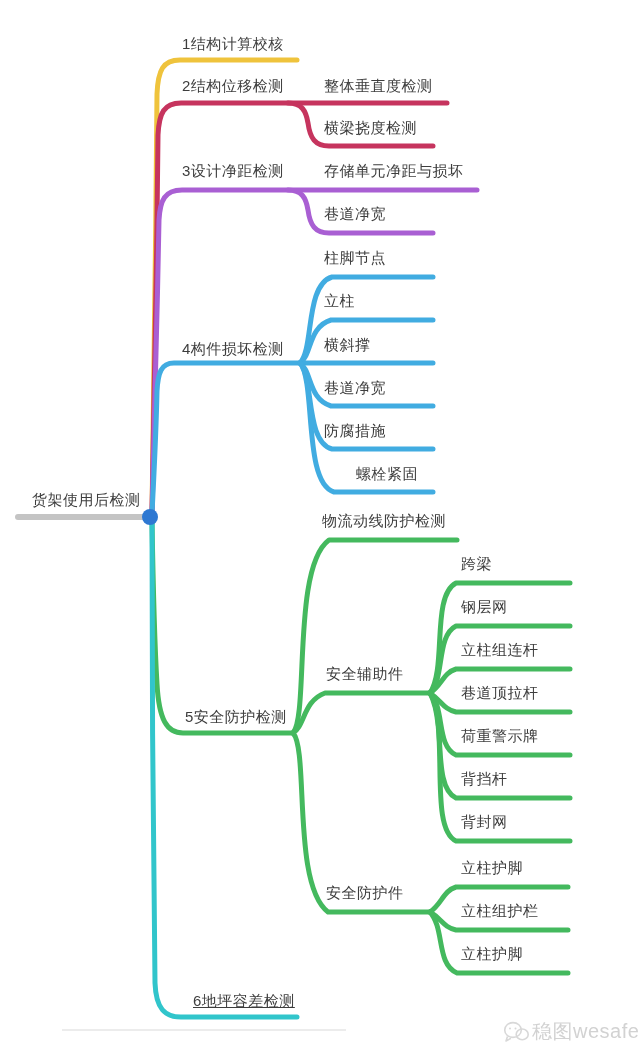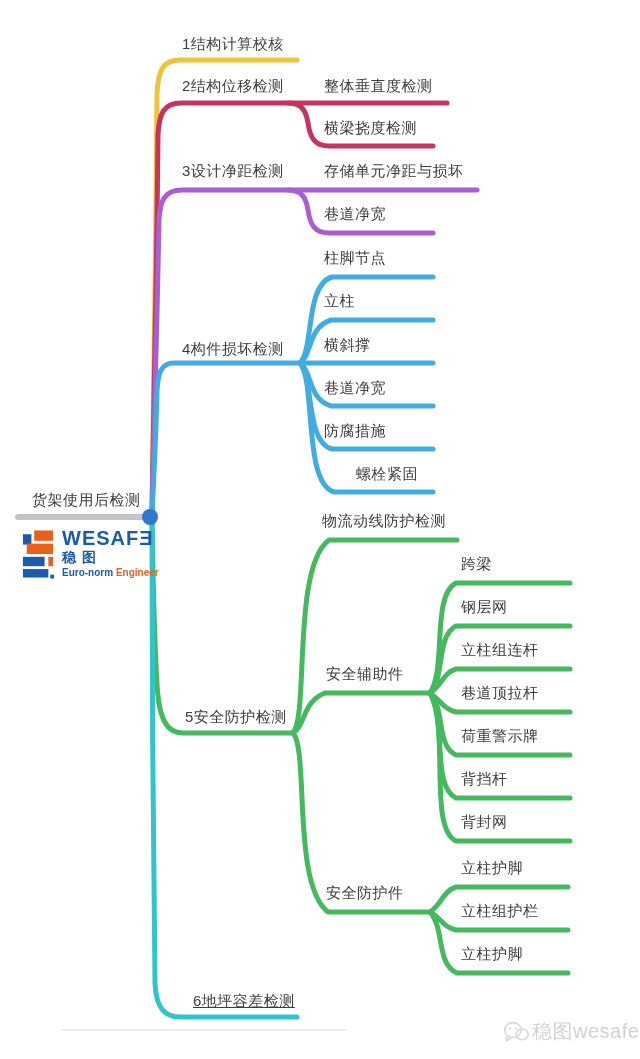--- a/index.html
+++ b/index.html
@@ -116,36 +116,20 @@
   <div class="node" style="left:461px;top:641px;">立柱组连杆</div>
   <div class="node" style="left:461px;top:684px;">巷道顶拉杆</div>
   <div class="node" style="left:461px;top:727px;">荷重警示牌</div>
   <div class="node" style="left:461px;top:770px;">背挡杆</div>
   <div class="node" style="left:461px;top:813px;text-align:center;">背封网</div>
 
   <div class="node" style="left:461px;top:859px;">立柱护脚</div>
   <div class="node" style="left:461px;top:902px;">立柱组护栏</div>
   <div class="node" style="left:461px;top:945px;">立柱护脚</div>
 
-  <div class="logo">
-    <svg class="logo-mark" viewBox="0 0 34 54">
-      <rect x="1" y="6" width="9" height="11" fill="#1A5CA9"></rect>
-      <rect x="13" y="2" width="20" height="11" fill="#E8611C"></rect>
-      <rect x="5" y="16" width="28" height="11" fill="#E8611C"></rect>
-      <rect x="1" y="30" width="23" height="10" fill="#1A5CA9"></rect>
-      <rect x="28" y="30" width="5" height="10" fill="#E8611C"></rect>
-      <rect x="1" y="43" width="27" height="9" fill="#1A5CA9"></rect>
-      <rect x="30" y="49" width="4" height="4" fill="#1A5CA9"></rect>
-    </svg>
-    <div class="logo-text">
-      <span class="logo-brand">WESAFƎ</span>
-      <span class="logo-cn">稳图</span>
-      <span class="logo-tagline"><span class="tag-blue">Euro-norm</span> <span class="tag-orange">Engineer</span></span>
-    </div>
-  </div>
 
   <div class="divider"></div>
 
   <div class="watermark">
     <svg width="26" height="22" viewBox="0 0 26 22">
       <ellipse cx="10" cy="9" rx="8.3" ry="7.4" fill="none" stroke="#D8D8D8" stroke-width="1.6"></ellipse>
       <path d="M4.5,15.5 L3,20 L8,17.3" fill="none" stroke="#D8D8D8" stroke-width="1.6" stroke-linejoin="round"></path>
       <ellipse cx="19.2" cy="13.4" rx="6" ry="5.4" fill="none" stroke="#D8D8D8" stroke-width="1.6"></ellipse>
       <circle cx="7" cy="7.5" r="1" fill="#D8D8D8"></circle>
       <circle cx="12.5" cy="7.5" r="1" fill="#D8D8D8"></circle>

